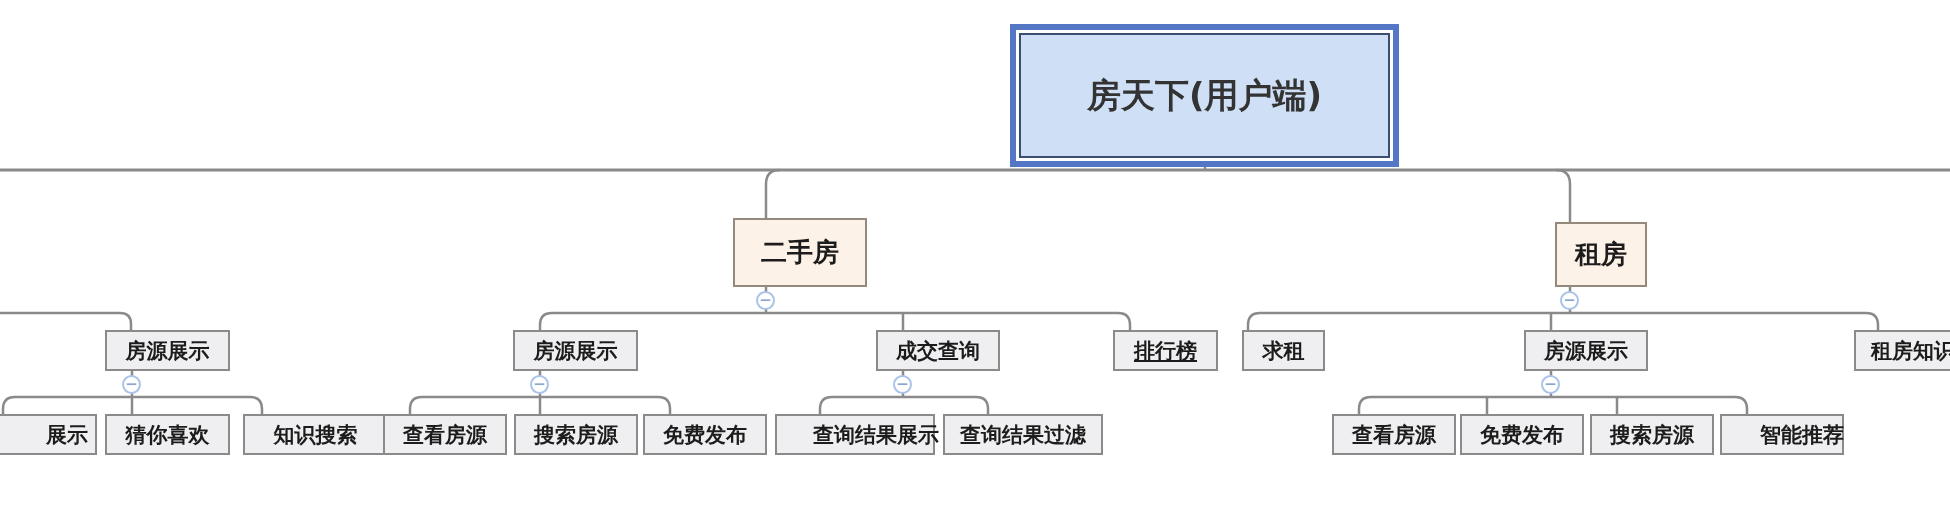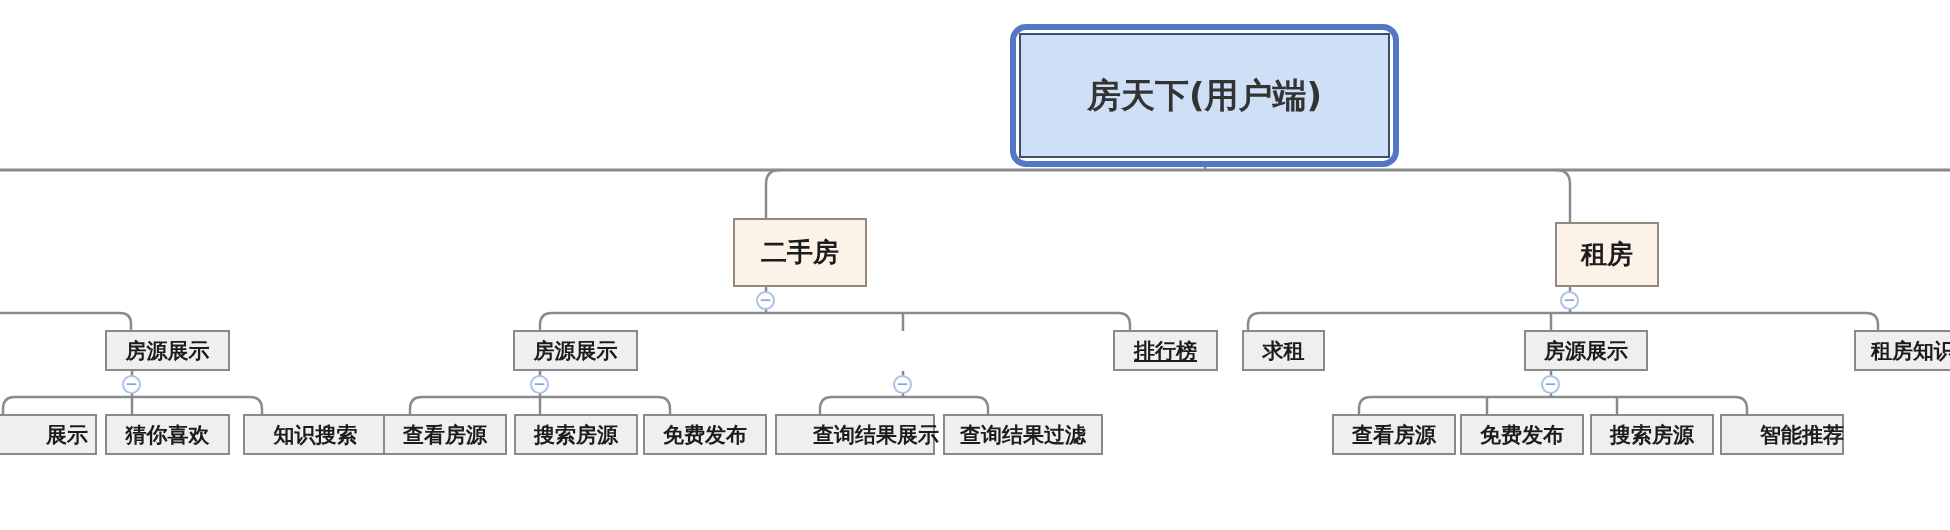--- a/index.html
+++ b/index.html
@@ -42,21 +42,21 @@
   .node.clipped {
     justify-content: flex-end;
     padding-right: 7px;
   }
   .root-outer {
     position: absolute;
     left: 1010px; top: 24px;
     width: 389px; height: 143px;
     box-sizing: border-box;
     border: 6px solid #5377c5;
-    border-radius: 16px;
+    border-radius: 0;
     background: #ffffff;
     padding: 3px;
     z-index: 3;
   }
   .root-inner {
     width: 100%; height: 100%;
     box-sizing: border-box;
     border: 2px solid #3c4d72;
     background: #cfe0f6;
     color: #333333;
@@ -129,24 +129,25 @@
       <path d="M1487 397 V415"></path>
       <path d="M1617 397 V415"></path>
     </g>
   </svg>
 
   <div class="root-outer">
     <div class="root-inner">房天下(用户端)</div>
   </div>
 
   <div class="node lvl2" style="left:698px; top:218px; width:134px;">二手房</div>
-  <div class="node lvl2" style="left:1520px; top:222px; width:104px; height:65px;">租房</div>
+  <div class="node lvl2" style="left:1520px; top:222px; width:92px; height:65px;">租房</div>
 
   <div class="node" style="left:70px; top:330px; width:125px;">房源展示</div>
   <div class="node" style="left:478px; top:330px; width:125px;">房源展示</div>
+  <div class="node" style="left:841px; top:330px; width:124px;">成交查询</div>
   <div class="node" style="left:1078px; top:330px; width:105px;text-decoration:underline;">排行榜</div>
   <div class="node" style="left:1207px; top:330px; width:83px;">求租</div>
   <div class="node" style="left:1489px; top:330px; width:124px;">房源展示</div>
   <div class="node" style="left:1819px; top:330px; width:118px;">租房知识</div>
 
   <div class="node clipped" style="left:-64px; top:414px; width:126px;">展示</div>
   <div class="node" style="left:70px; top:414px; width:125px;">猜你喜欢</div>
   <div class="node" style="left:208px; top:414px; width:145px;">知识搜索</div>
 
   <div class="node" style="left:348px; top:414px; width:124px;">查看房源</div>

